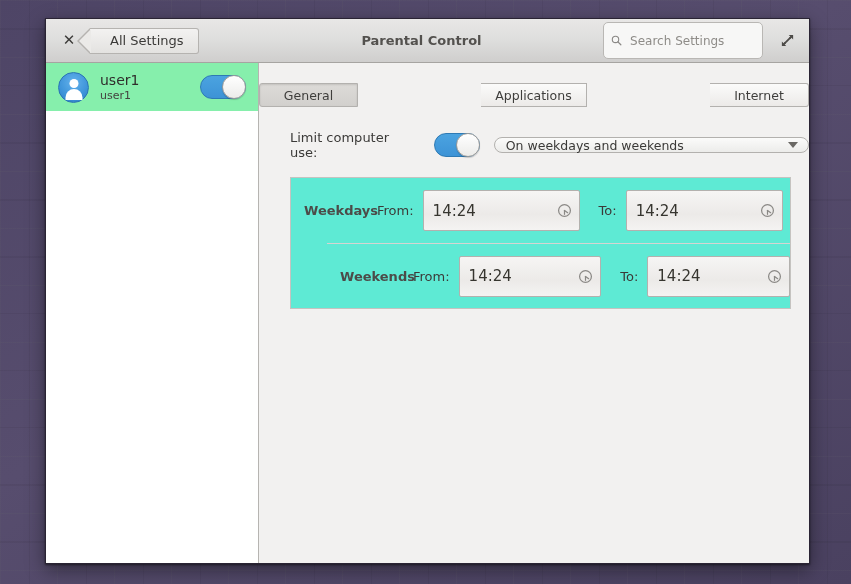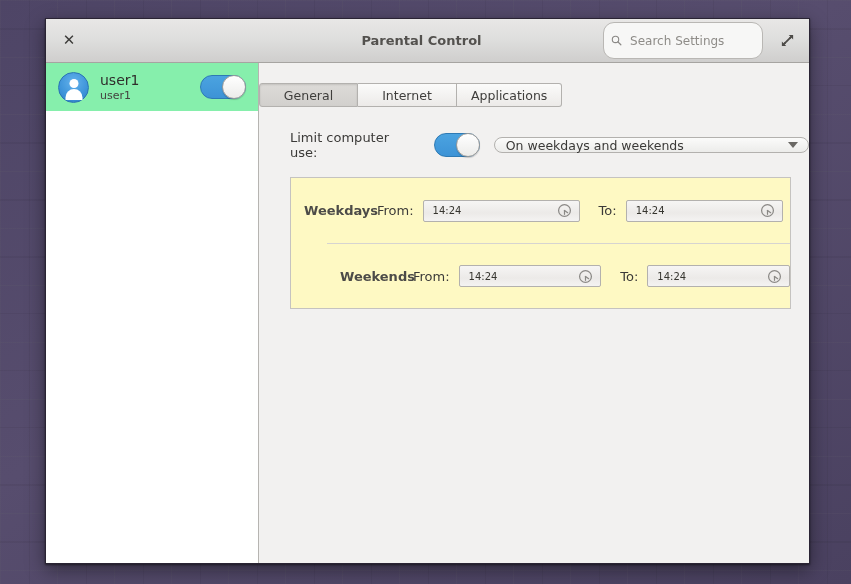--- a/index.html
+++ b/index.html
@@ -135,21 +135,21 @@
     align-items: center;
     gap: 14px;
     position: relative;
     z-index: 3;
   }
   .search-box {
     width: 160px;
     height: 37px;
     background: #f7f7f6;
     border: 1px solid #b9b7b4;
-    border-radius: 11px;
+    border-radius: 5px;
     display: flex;
     align-items: center;
     padding: 0 7px;
     box-sizing: border-box;
     gap: 6px;
   }
   .search-box input {
     border: none;
     outline: none;
     background: transparent;
@@ -261,21 +261,21 @@
   
   #main {
     flex: 1;
     background: #f2f1f0;
     position: relative;
     min-width: 0;
   }
 
   #tabs {
     display: flex;
-    justify-content: flex-start;
+    justify-content: space-between;
     padding-top: 20px;
   }
   .tab {
     height: 24px;
     min-width: 99px;
     display: flex;
     align-items: center;
     justify-content: center;
     font-size: 12.5px;
     color: #3f3e3c;
@@ -327,21 +327,21 @@
     width: 0; height: 0;
     border-left: 5px solid transparent;
     border-right: 5px solid transparent;
     border-top: 6px solid #6a6864;
   }
 
   
   #schedule {
     margin: 17px 0 0 31px;
     width: 501px;
-    background: #fef9c3;
+    background: #5eead4;
     border: 1px solid #c5c3c0;
     box-sizing: border-box;
   }
   .sched-row {
     height: 65px;
     display: flex;
     align-items: center;
     padding-left: 13px;
     box-sizing: border-box;
   }
@@ -352,49 +352,52 @@
     color: #4c4b48;
     width: 73px;
   }
   .fromto-label {
     font-size: 13px;
     color: #3b3a38;
     margin-right: 9px;
   }
   .spin {
     width: 157px;
-    height: 22px;
+    height: 41px;
     background: linear-gradient(to bottom, #f6f5f4, #eceae8 60%, #f4f3f2);
     border: 1px solid #b3b1ae;
     border-radius: 2px;
     display: flex;
     align-items: center;
     justify-content: space-between;
     padding: 0 7px 0 9px;
     box-sizing: border-box;
-    font-size: 10px;
+    font-size: 15px;
     color: #36352f;
     cursor: text;
   }
   .clock-icon { display: block; }
   .to-label { margin-left: 19px; margin-right: 9px; }
 </style>
 </head>
 <body>
 
 <div id="desktop"></div>
 
 <div id="window">
 
   <div id="headerbar">
 
     <div id="close-btn">
       <span>✕</span>
     </div>
 
+    <div class="back-btn">
+      <span>All Settings</span>
+    </div>
 
     <div id="window-title">Parental Control</div>
 
     <div id="header-right">
       <div class="search-box">
         <svg class="s-icon" width="13" height="13" viewBox="0 0 16 16">
           <circle cx="6.5" cy="6.5" r="4.6" fill="none" stroke="#8b8986" stroke-width="1.6"></circle>
           <line x1="10" y1="10" x2="14.2" y2="14.2" stroke="#8b8986" stroke-width="1.8" stroke-linecap="round"></line>
         </svg>
         <input type="text" placeholder="Search Settings" style="">
@@ -425,24 +428,24 @@
       </div>
     </div>
 
     <div id="main">
 
       <div id="tabs">
         <div class="tab active">
           <span>General</span>
         </div>
         <div class="tab">
+          <span>Applications</span>
+        </div>
+        <div class="tab">
           <span>Internet</span>
-        </div>
-        <div class="tab">
-          <span>Applications</span>
         </div>
       </div>
 
       <div id="limit-row">
         <div id="limit-label">Limit computer use:</div>
         <div class="switch">
           <div class="knob"></div>
         </div>
         <div class="combo">
           <span>On weekdays and weekends</span>

